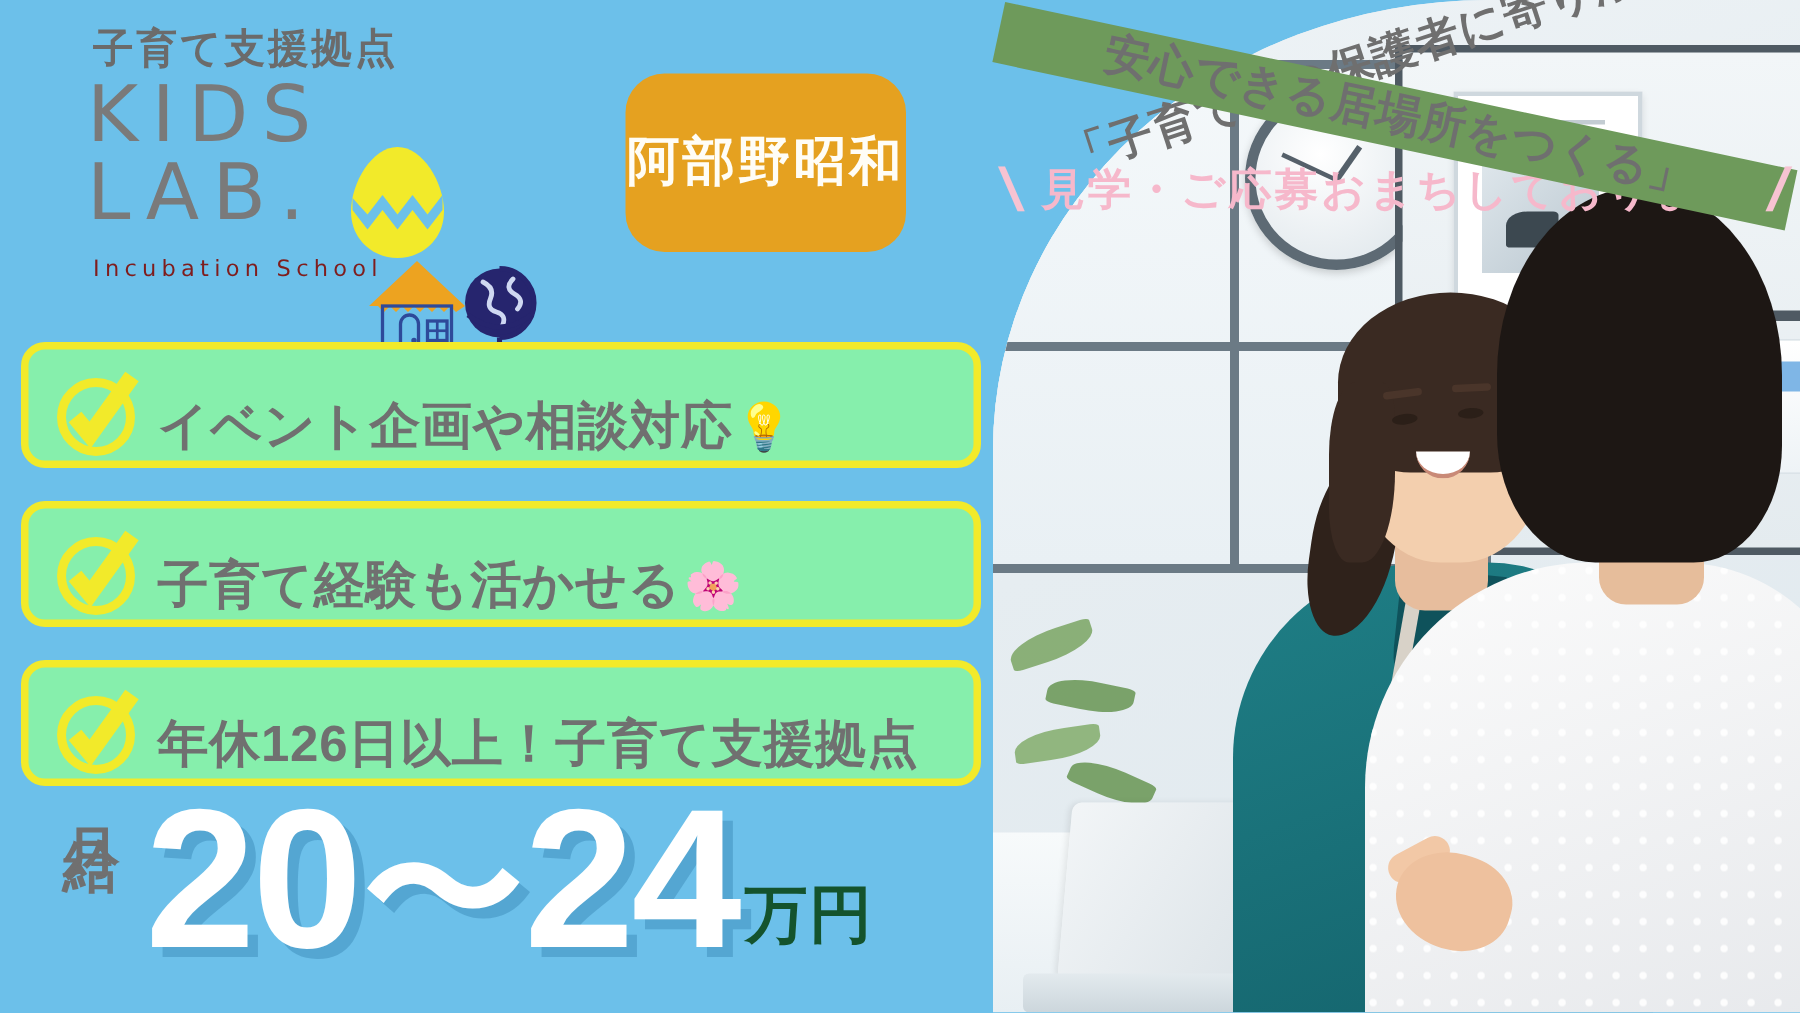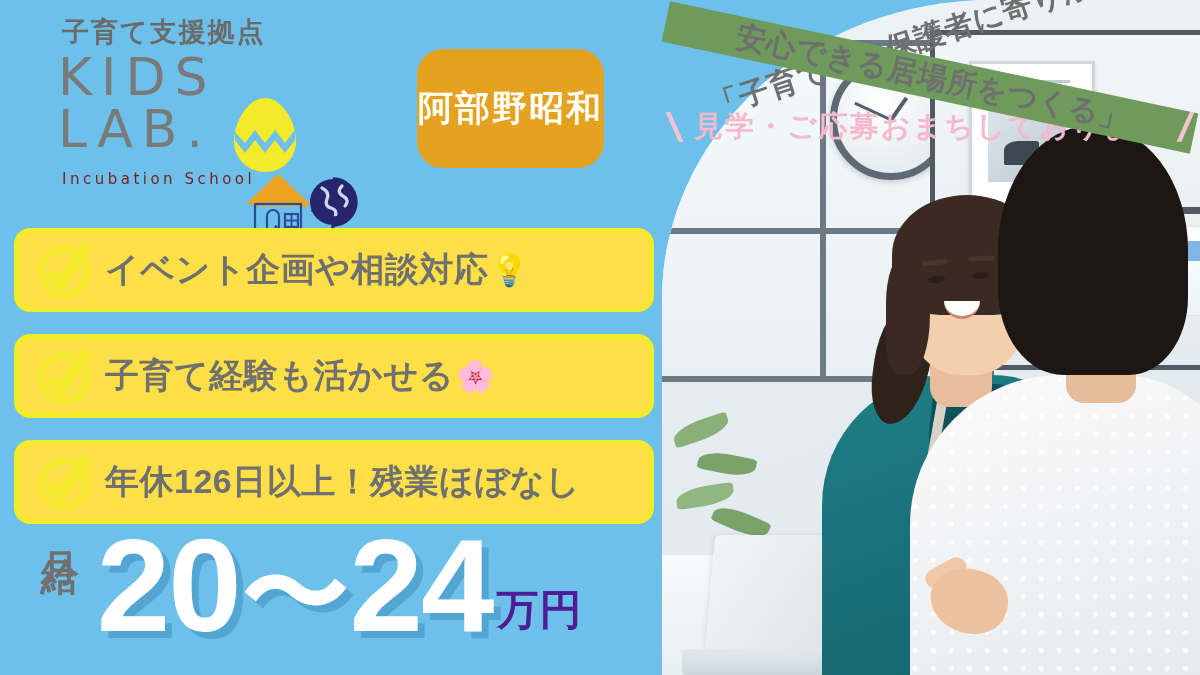--- a/index.html
+++ b/index.html
@@ -162,22 +162,22 @@
     display:flex;align-items:center;justify-content:center;gap:14px;margin-top:10px;
   }
   .cta-slash{color:#f7c3d2;font-size:40px;font-weight:700;line-height:1;}
   .cta-slash.s1{transform:skewX(14deg);}
   .cta-slash.s2{transform:skewX(-14deg);}
   .cta-text{color:#f6b8cb;font-size:29px;font-weight:700;letter-spacing:2px;white-space:nowrap;}
 
   
   .bullets{position:absolute;left:14px;top:228px;width:640px;}
   .bullet{
-    position:relative;height:74px;background:#fde047;border:5px solid #f2ea2a;
-    border-radius:16px;margin-bottom:22px;display:flex;align-items:center;
+    position:relative;height:74px;background:#86efac;border:5px solid #f2ea2a;
+    border-radius:16px;margin-bottom:22px;display:flex;align-items:flex-end;
   }
   .chk{position:relative;width:62px;height:62px;margin-left:14px;flex:0 0 auto;}
   .bullet-text{
     color:#707070;font-size:34px;font-weight:700;letter-spacing:.5px;
     margin-left:10px;white-space:nowrap;display:flex;align-items:center;gap:2px;
   }
   .emoji{font-size:31px;}
 
   
   .salary{position:absolute;left:40px;top:520px;display:flex;align-items:flex-end;}
@@ -186,21 +186,21 @@
     writing-mode:vertical-rl;height:120px;letter-spacing:6px;margin-bottom:10px;
   }
   .salary-nums{
     color:#ffffff;font-size:132px;font-weight:700;line-height:1;
     letter-spacing:-2px;margin-left:18px;
     text-shadow:7px 7px 0 rgba(66,144,190,.55);
     font-family:"Liberation Sans",sans-serif;
   }
   .tilde{font-size:108px;margin:0 2px;}
   .salary-unit{
-    color:#4c1d95;font-size:42px;font-weight:700;margin-left:4px;margin-bottom:14px;letter-spacing:1px;
+    color:#14532d;font-size:42px;font-weight:700;margin-left:4px;margin-bottom:14px;letter-spacing:1px;
   }
 </style>
 </head>
 <body>
 
 <div class="banner">
 
   <div class="photo-panel">
     <div class="photo-clip">
       <div class="photo-scene">
@@ -367,21 +367,21 @@
     </div>
 
     <div class="bullet">
       <span class="chk">
         <svg width="62" height="62" viewBox="0 0 62 62">
           <circle cx="31" cy="33" r="23" fill="none" stroke="#f2ea2a" stroke-width="6"></circle>
           <path d="M17 33 L27 45 L55 6" fill="none" stroke="#f2ea2a" stroke-width="11" stroke-linecap="butt" stroke-linejoin="miter"></path>
         </svg>
       </span>
       <span class="bullet-text">
-        <span>年休126日以上！残業ほぼなし</span>
+        <span>年休126日以上！子育て支援拠点</span>
           <span class="emoji"></span>
       </span>
     </div>
 
   </div>
 
   <div class="salary">
     <div class="salary-label">月給</div>
     <div class="salary-nums"><span>20</span><span class="tilde">〜</span><span>24</span></div>
     <div class="salary-unit">万円</div>

